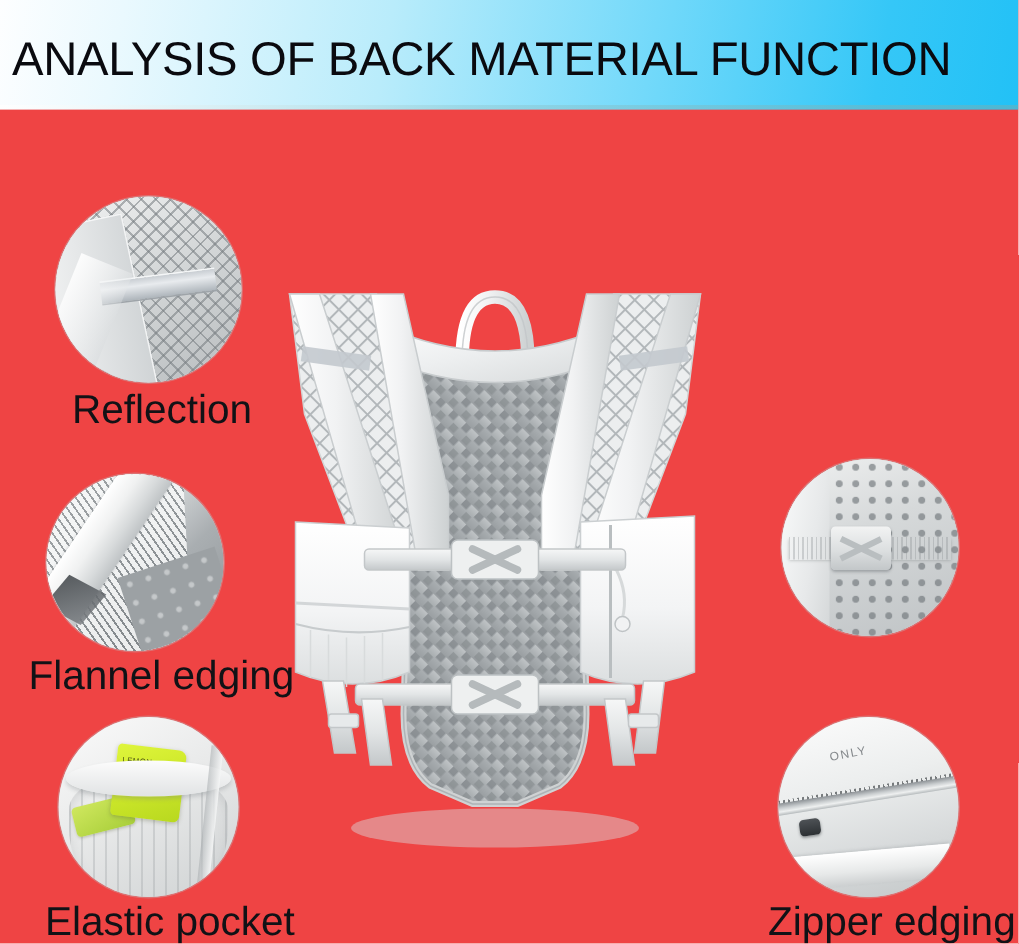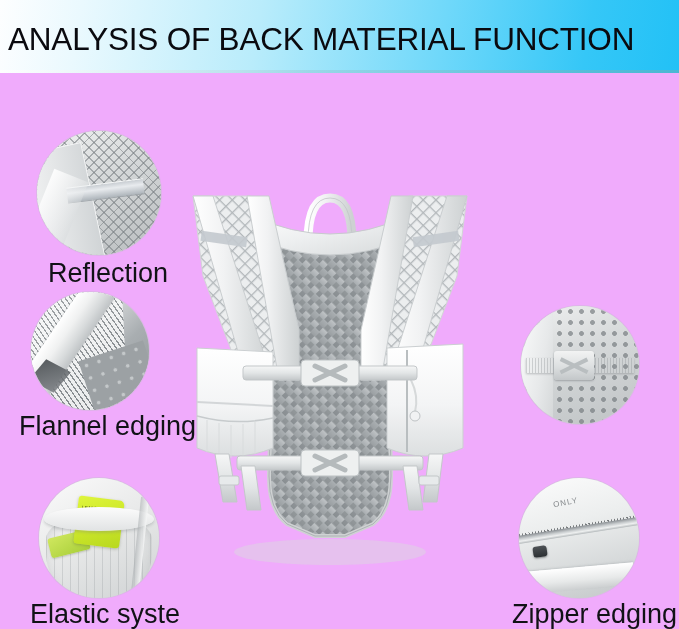--- a/index.html
+++ b/index.html
@@ -8,21 +8,21 @@
     padding: 0;
     background: #ffffff;
   }
   body {
     font-family: "Liberation Sans", sans-serif;
   }
   #infographic {
     position: relative;
     width: 679px;
     height: 629px;
-    background: #f0abfc;
+    background: #ef4444;
     overflow: hidden;
   }
 
   
   .header-bar {
     position: absolute;
     left: 0;
     top: 0;
     width: 679px;
     height: 73px;
@@ -74,21 +74,21 @@
 
   
   .f-reflection   { left: 37px;  top: 131px; }
   .f-reflection  .feature-circle { width: 124px; height: 124px; }
   .f-reflection  .feature-label  { left: 11px; top: 130px; }
 
   .f-3d           { left: 519px; top: 131px; }
   .f-3d          .feature-circle { width: 122px; height: 122px; }
   .f-3d          .feature-label  { left: -27px; top: 128px; }
 
-  .f-flannel      { left: 31px;  top: 292px; }
+  .f-flannel      { left: 31px;  top: 316px; }
   .f-flannel     .feature-circle { width: 118px; height: 118px; }
   .f-flannel     .feature-label  { left: -12px; top: 122px; }
 
   .f-adjust       { left: 521px; top: 306px; }
   .f-adjust      .feature-circle { width: 118px; height: 118px; }
   .f-adjust      .feature-label  { left: -34px; top: 122px; }
 
   .f-elastic      { left: 39px;  top: 478px; }
   .f-elastic     .feature-circle { width: 120px; height: 120px; }
   .f-elastic     .feature-label  { left: -9px; top: 124px; }
@@ -523,21 +523,21 @@
     <div class="feature-circle">
       <div class="tex-elastic"></div>
       <div class="elastic-pouch"></div>
       <div class="elastic-packet2"></div>
       <div class="elastic-packet">
         <div class="elastic-packet-text">LEMON<div>SUBLIME</div></div>
       </div>
       <div class="elastic-lip"></div>
       <div class="elastic-divider"></div>
     </div>
-    <div class="feature-label">Elastic syste</div>
+    <div class="feature-label">Elastic pocket</div>
   </div>
 
   <div class="feature f-zipper">
     <div class="feature-circle">
       <div class="tex-zipper"></div>
       <div class="zip-brand">ONLY</div>
       <div class="zip-teeth"></div>
       <div class="zip-line"></div>
       <div class="zip-pull"></div>
       <div class="zip-fold"></div>

